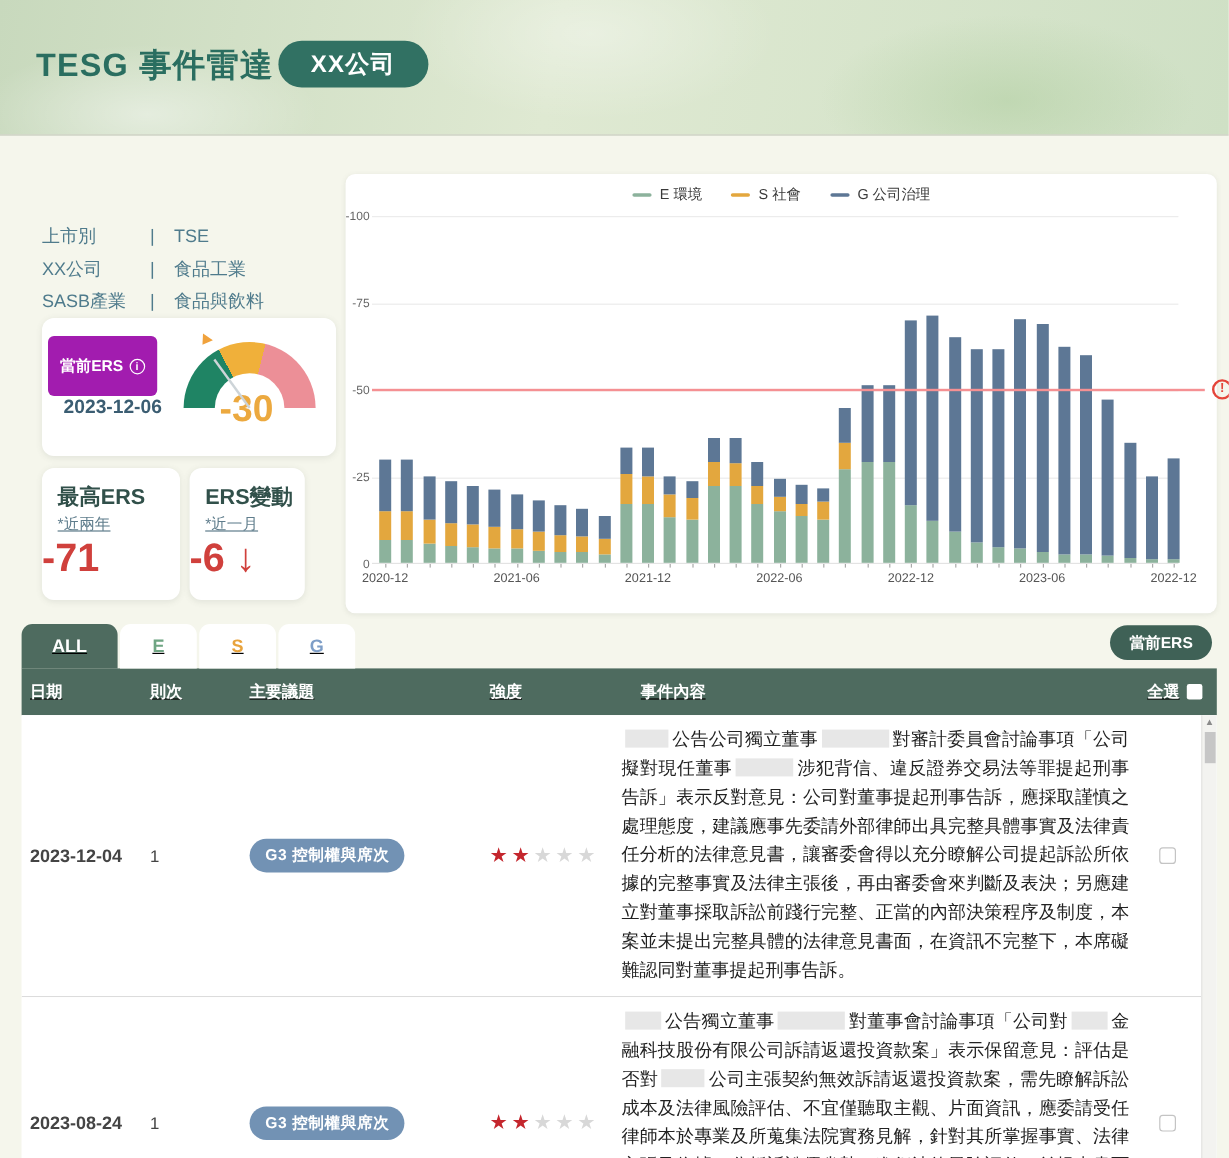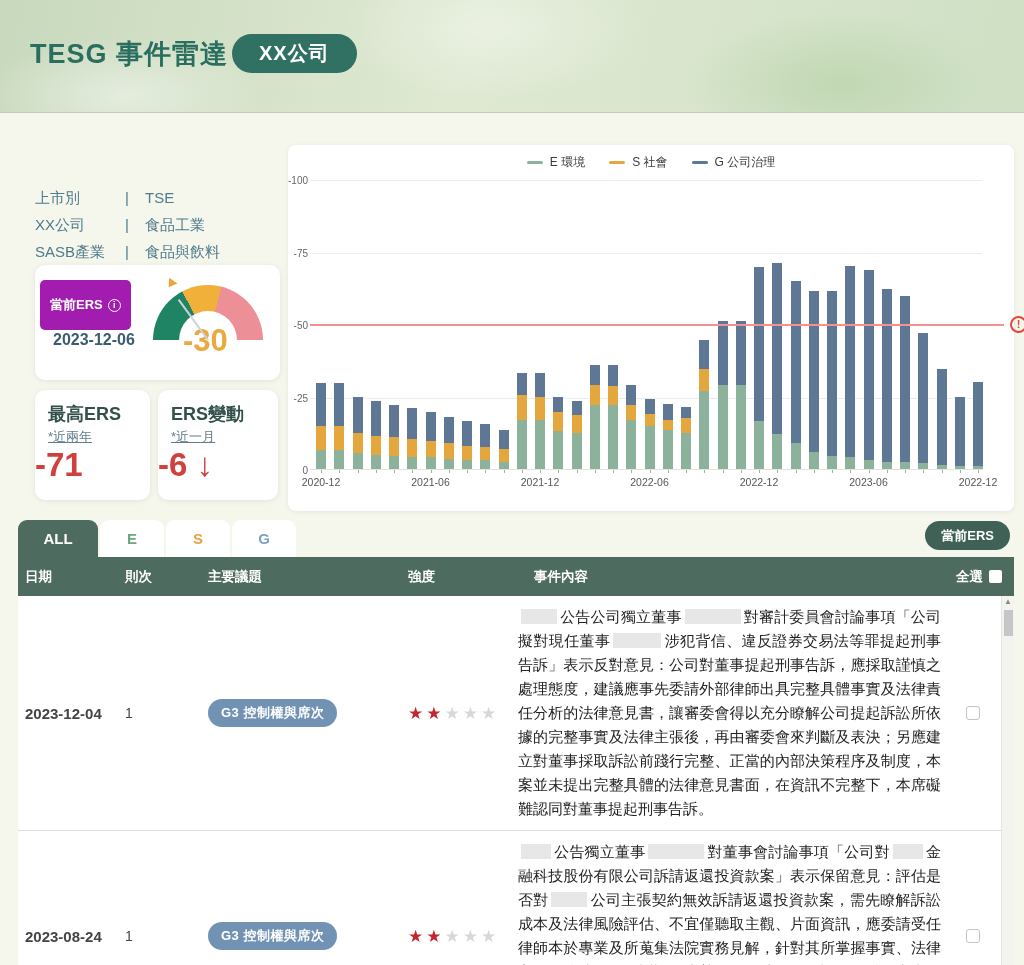--- a/index.html
+++ b/index.html
@@ -49,21 +49,21 @@
     border-radius:110px 110px 0 0; }
   #gauge::after { content:""; position:absolute; left:50%; bottom:0; width:58px; height:29px;
     transform:translateX(-50%); background:#fff; border-radius:58px 58px 0 0; }
   #gauge-needle { position:absolute; left:55px; bottom:-1px; width:50px; height:2px; background:#cdd4d8;
     transform-origin:0 50%; z-index:2; }
   #gauge-marker { position:absolute; left:13px; top:-5px; width:0; height:0;
     border-left:5px solid transparent; border-right:5px solid transparent;
     border-top:8px solid #f0a23c; transform:rotate(35deg); }
   #current-ers-value { position:absolute; left:148px; top:58px; font-size:31px; font-weight:bold; color:#eca93f; }
   #highest-ers-card { left:35px; top:390px; width:115px; height:110px; }
-  #change-ers-card { left:158px; top:390px; width:120px; height:110px; }
+  #change-ers-card { left:158px; top:390px; width:96px; height:110px; }
   .mini-title { position:absolute; left:13px; top:12px; font-size:18px; font-weight:bold; color:#31504a; }
   .mini-note { position:absolute; left:13px; top:38px; font-size:13px; color:#5f7d8c;text-decoration:underline; }
   .mini-value { position:absolute; left:0; right:0; top:56px; font-size:33px; font-weight:bold; color:#d0403c; }
 
   
   #chart-card { position:absolute; left:288px; top:145px; width:726px; height:366px; background:#fff;
     border-radius:8px; box-shadow:0 1px 4px rgba(90,100,90,.10); }
   #legend { position:absolute; left:0; right:0; top:9px; display:flex; justify-content:center; gap:24px; }
   .legend-item { display:flex; align-items:center; gap:7px; font-size:12px; color:#3a3a3a; cursor:pointer; }
   .legend-dash { width:16px; height:3px; border-radius:2px; }
@@ -72,21 +72,21 @@
   .gridline { position:absolute; left:0; width:672px; height:1px; background:#ececec; }
   .y-label { position:absolute; left:-22px; width:20px; text-align:right; font-size:10px; color:#666; }
   .threshold-line { position:absolute; left:0; width:694px; height:2px; background:#f59093; z-index:3; }
   .alert-badge { position:absolute; left:700px; width:17px; height:17px; border:2px solid #e4453a;
     border-radius:50%; color:#e4453a; font-size:11px; font-weight:bold; text-align:center; line-height:13px; z-index:3; }
   .bar-seg { position:absolute; width:10px; }
   .x-tick { position:absolute; width:1px; height:3px; background:#aaa; top:290px; }
   .x-label { position:absolute; top:296px; width:60px; text-align:center; font-size:10.5px; color:#555; }
 
   
-  #table { position:absolute; left:18px; top:520px; width:996px; }
+  #table { position:absolute; left:18px; top:520px; width:996px;text-decoration:underline; }
   #tabs { position:relative; height:37px; display:flex; }
   .tab { height:37px; display:flex; align-items:center; justify-content:center;
     border-radius:9px 9px 0 0; font-size:15px; font-weight:bold; margin-right:2px; cursor:pointer; }
   .tab.active { background:#4e6b5f; color:#fff; width:80px; }
   .tab.inactive { background:#fff; width:64px; }
   #export-pdf { position:absolute; right:4px; top:1px; height:29px; background:#3f6156; color:#fff;
     font-size:13px; font-weight:bold; border:none; border-radius:15px; padding:0 16px; cursor:pointer; }
   #thead { height:39px; background:#4e6b5f; color:#fff; display:flex; align-items:center;
     font-size:13.5px; font-weight:bold; }
   .col-date { width:100px; padding-left:7px; }

